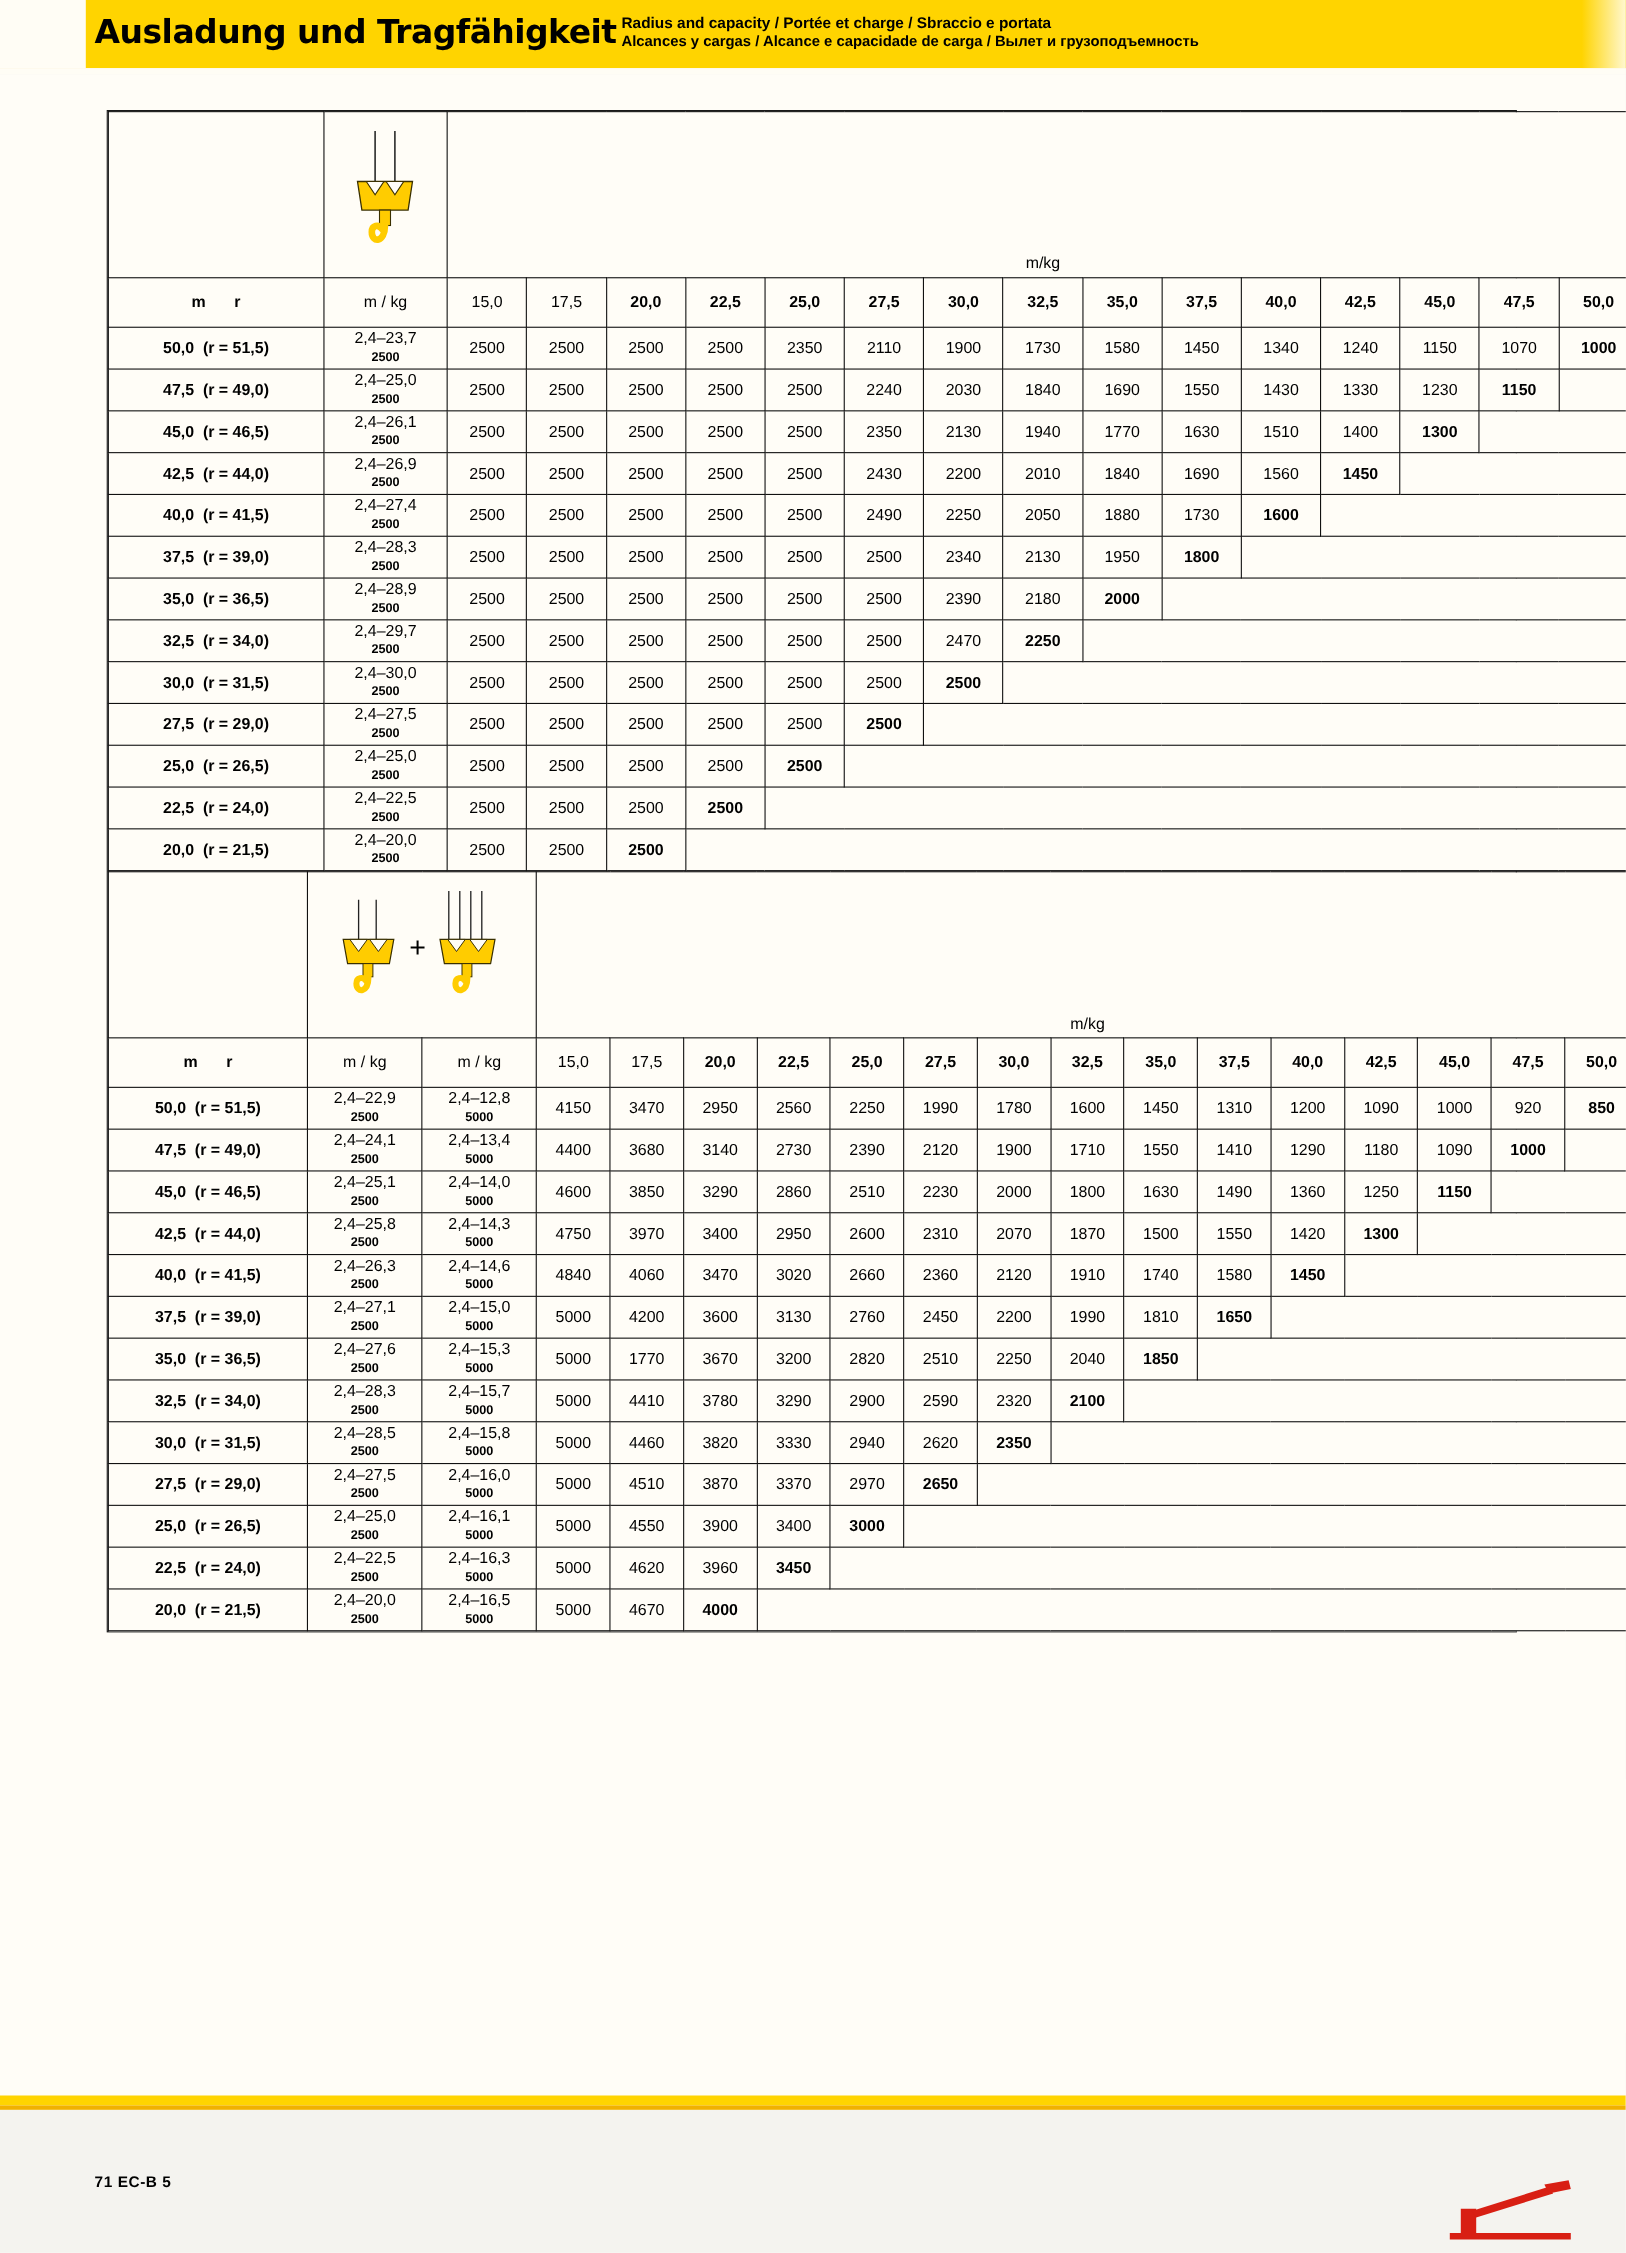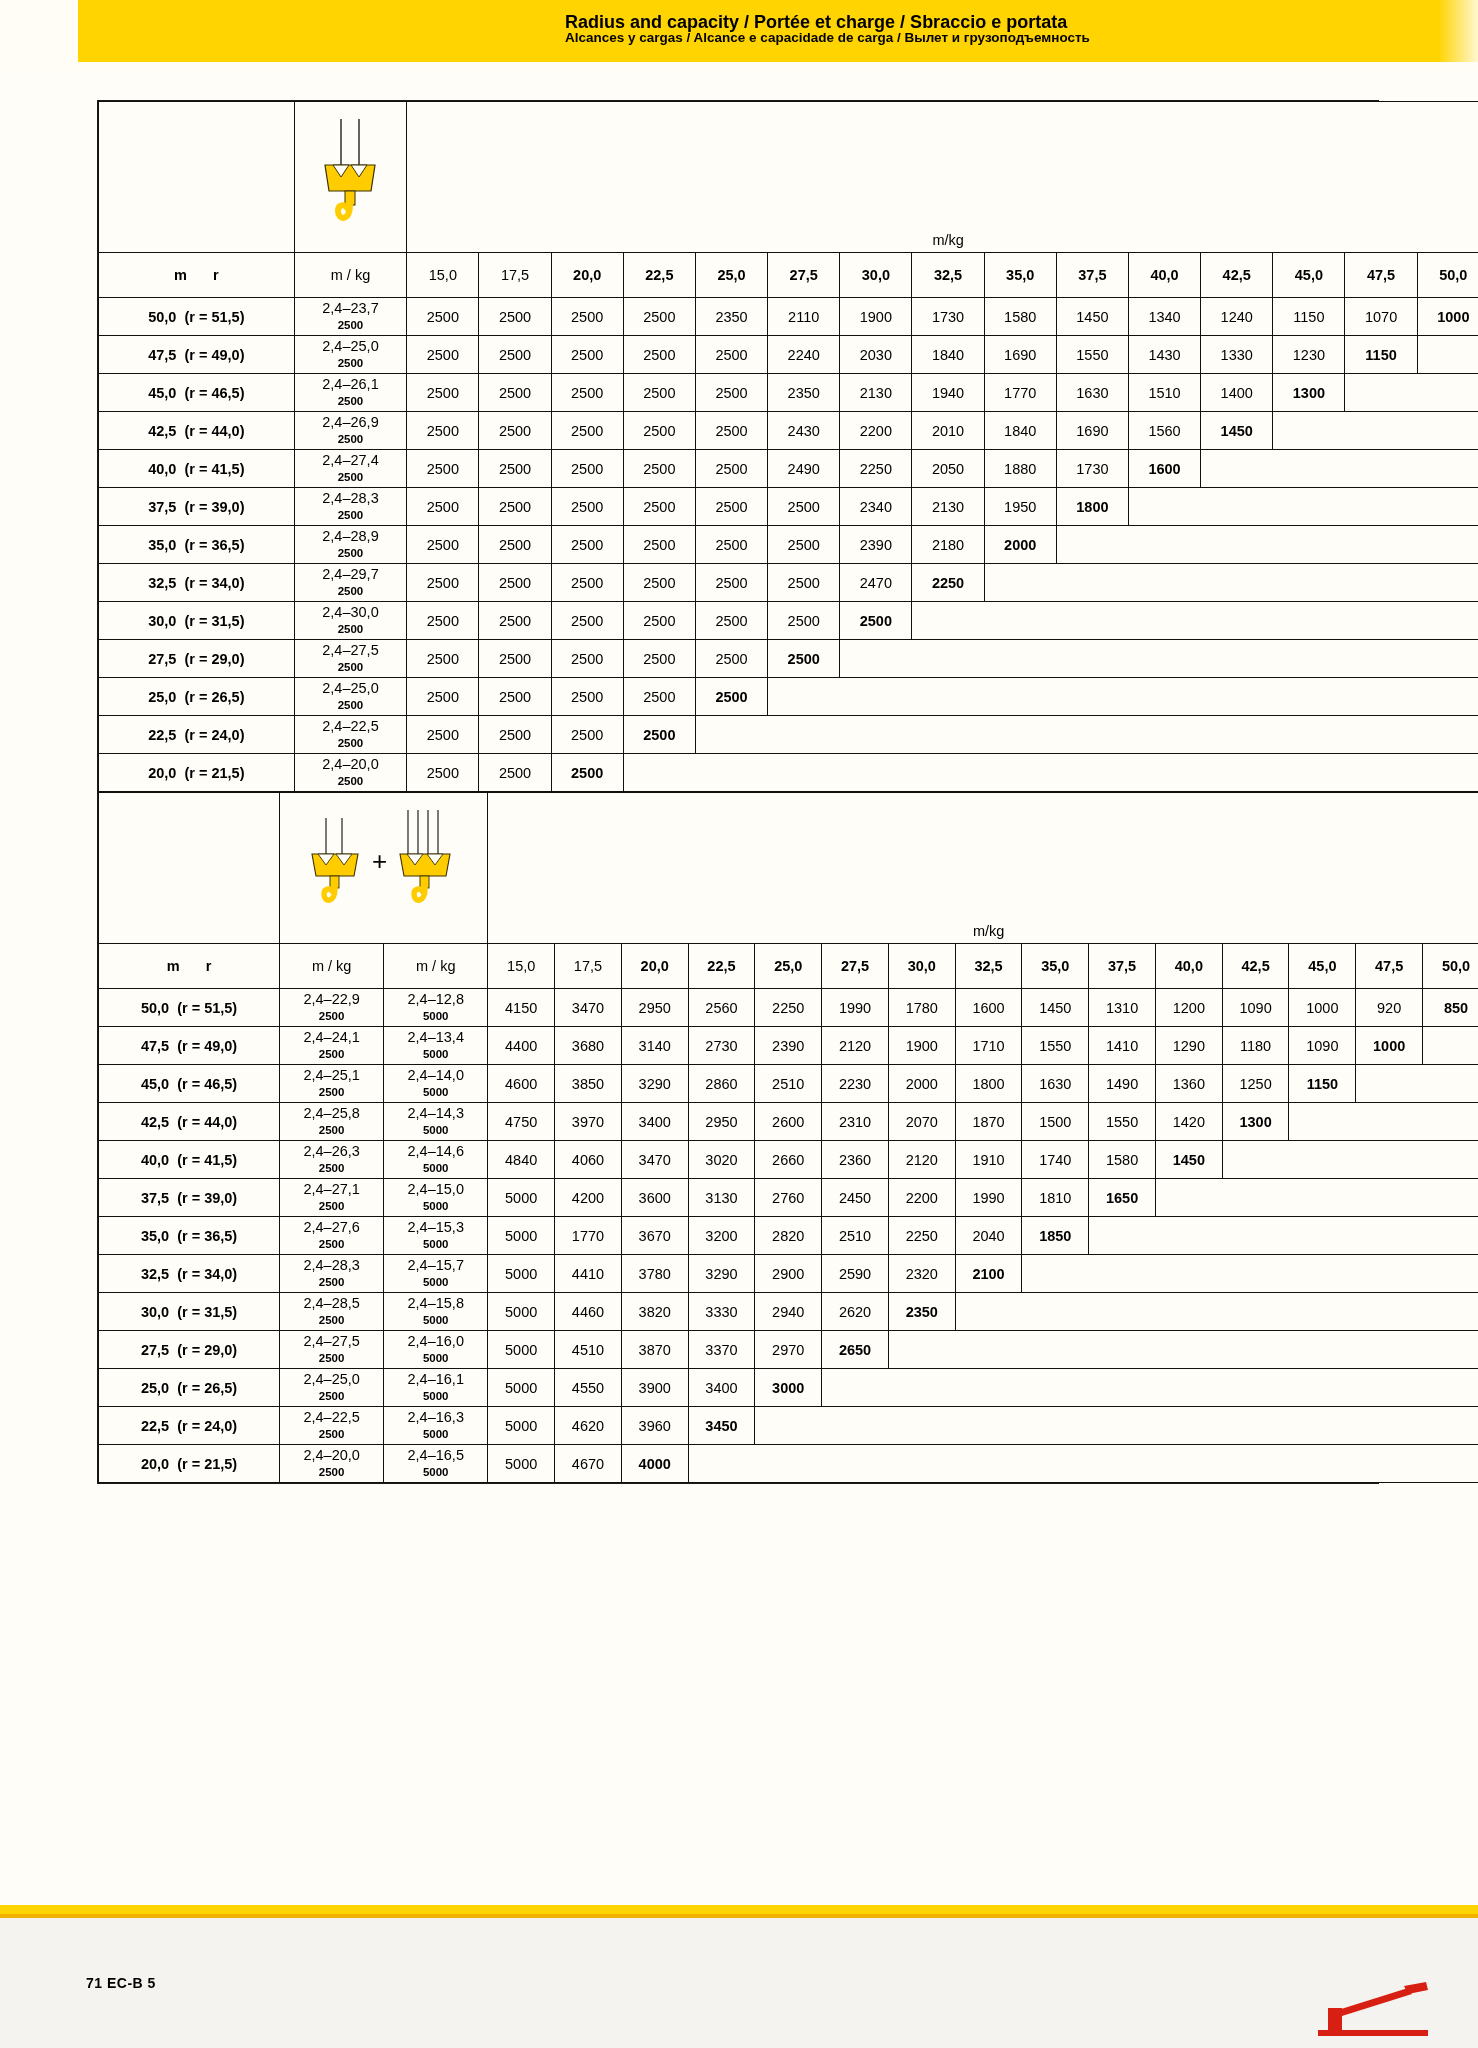--- a/index.html
+++ b/index.html
@@ -22,21 +22,21 @@
   .header .hdr-right-fade{
     position:absolute;right:0;top:0;width:40px;height:62px;
     background:linear-gradient(to right,#ffd400,#fff8d0);
   }
   .hdr-title{
     position:absolute;left:86px;top:12px;
     font-size:30px;font-weight:bold;letter-spacing:-0.5px;
     font-family:"DejaVu Sans", sans-serif;
   }
   .hdr-sub1{
-    position:absolute;left:565px;top:12px;font-size:18px;font-weight:bold;
+    position:absolute;left:565px;top:12px;font-size:14px;font-weight:bold;
   }
   .hdr-sub2{
     position:absolute;left:565px;top:30px;font-size:13.5px;font-weight:bold;
   }
   .header-bottom-edge{
     position:absolute;left:0;top:62px;width:1478px;height:6px;background:#fffdf5;
   }
 
   
   .page{
@@ -114,20 +114,21 @@
   .emptytop{border:1px solid #111;border-bottom:none;}
   
   .hook{display:block;margin:0 auto;}
 </style>
 </head>
 <body>
 
 <div class="header">
   <div class="hdr-left-white"></div>
   <div class="hdr-right-fade"></div>
+  <div class="hdr-title">Ausladung und Tragfähigkeit</div>
   <div class="hdr-sub1">Radius and capacity / Portée et charge / Sbraccio e portata</div>
   <div class="hdr-sub2">Alcances y cargas / Alcance e capacidade de carga / Вылет и грузоподъемность</div>
 </div>
 <div class="header-bottom-edge"></div>
 
 <div class="page"></div>
 
 <div class="tblwrap">
   <table class="cap" id="tbl1">
     <colgroup>

